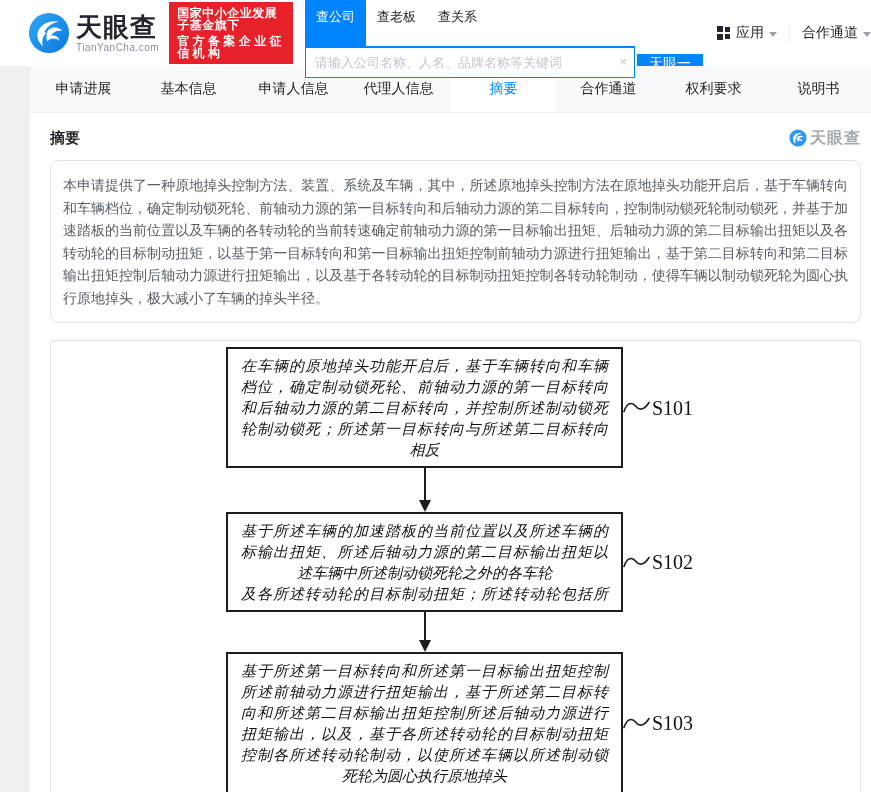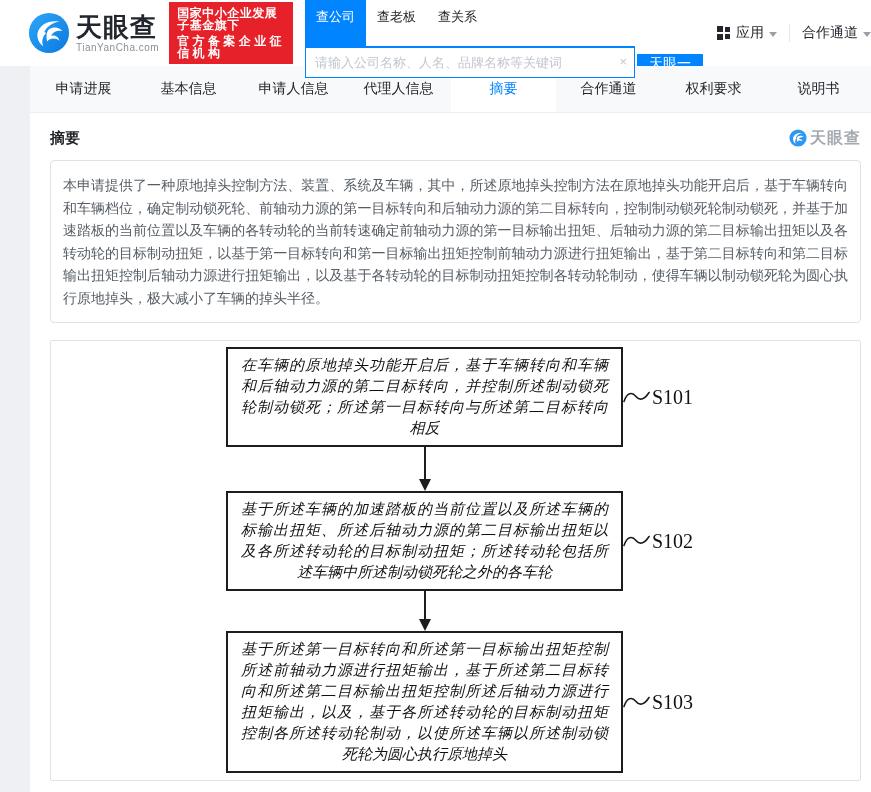--- a/index.html
+++ b/index.html
@@ -44,27 +44,27 @@
   .nav-tabs{display:flex;background:#f7f9fa;border-bottom:1px solid #edf0f3;height:46px;flex:0 0 auto;justify-content:flex-end;}
   .ntab{width:105px;display:flex;align-items:center;justify-content:center;font-size:14px;
     color:#23272d;cursor:pointer;height:46px;}
   .ntab.active{background:#fff;color:#0084ff;}
   
   .content{padding:13px 10px 0 20px;}
   .sec-head{display:flex;align-items:center;justify-content:space-between;height:24px;margin-bottom:10px;}
   .sec-title{font-size:15px;font-weight:bold;color:#1e2126;}
   .watermark{display:flex;align-items:center;opacity:.9;}
   .wm-txt{font-size:16px;font-weight:bold;color:#9aa1a8;margin-left:3px;letter-spacing:1px;}
-  .abstract-box{border:1px solid #dde3e9;border-radius:4px;width:811px;box-sizing:border-box;
+  .abstract-box{border:1px solid #dde3e9;border-radius:9px;width:811px;box-sizing:border-box;
     padding:13px 12px;font-size:14px;line-height:22.5px;color:#565d64;text-align:justify;}
   .flow-box{border:1px solid #dde3e9;border-radius:2px;width:811px;box-sizing:border-box;
     margin-top:17px;padding:6px 0 7px 0;}
   .step-row{position:relative;width:397px;margin-left:175px;}
   .fbox{border:2px solid #1d1d1d;box-sizing:border-box;width:397px;padding:6px 13px;
-    font-family:Liberation Serif, serif;font-style:italic;
+    font-family:Liberation Sans, sans-serif;font-style:italic;
     font-size:15px;line-height:21px;color:#101113;background:#fff;}
   .fline{text-align:justify;text-align-last:justify;}
   .fline.center{text-align:center;text-align-last:center;}
   .step-label{position:absolute;left:100%;top:50%;transform:translateY(-50%);
     display:flex;align-items:center;}
   .slbl{font-family:"Liberation Serif","DejaVu Serif",serif;font-size:20px;color:#101113;
     margin-left:2px;font-style:normal;white-space:nowrap;}
   .arrow{width:397px;margin-left:175px;display:flex;justify-content:center;}
 </style>
 </head>
@@ -157,20 +157,21 @@
 
       <div class="abstract-box">
         <span>本申请提供了一种原地掉头控制方法、装置、系统及车辆，其中，所述原地掉头控制方法在原地掉头功能开启后，基于车辆转向和车辆档位，确定制动锁死轮、前轴动力源的第一目标转向和后轴动力源的第二目标转向，控制制动锁死轮制动锁死，并基于加速踏板的当前位置以及车辆的各转动轮的当前转速确定前轴动力源的第一目标输出扭矩、后轴动力源的第二目标输出扭矩以及各转动轮的目标制动扭矩，以基于第一目标转向和第一目标输出扭矩控制前轴动力源进行扭矩输出，基于第二目标转向和第二目标输出扭矩控制后轴动力源进行扭矩输出，以及基于各转动轮的目标制动扭矩控制各转动轮制动，使得车辆以制动锁死轮为圆心执行原地掉头，极大减小了车辆的掉头半径。</span>
       </div>
 
       <div class="flow-box">
         <div id="flowchart">
             <div class="step-row">
               <div class="fbox">
                 <div class="fline">在车辆的原地掉头功能开启后，基于车辆转向和车辆</div>
+                <div class="fline">档位，确定制动锁死轮、前轴动力源的第一目标转向</div>
                 <div class="fline">和后轴动力源的第二目标转向，并控制所述制动锁死</div>
                 <div class="fline">轮制动锁死；所述第一目标转向与所述第二目标转向</div>
                 <div class="fline center">相反</div>
               </div>
               <div class="step-label">
                 <svg width="27" height="18" viewBox="0 0 27 18">
                   <path d="M1 13 C4 4 9 3 13 8 C16 12 21 12 26 4" stroke="#1d1d1d" stroke-width="1.6" fill="none" stroke-linecap="round"></path>
                 </svg>
                 <span class="slbl">S101</span>
               </div>
@@ -178,22 +179,22 @@
             <div class="arrow">
               <svg width="16" height="44" viewBox="0 0 16 44">
                 <line x1="8" y1="0" x2="8" y2="33" stroke="#1d1d1d" stroke-width="2"></line>
                 <polygon points="2,32 14,32 8,44" fill="#1d1d1d"></polygon>
               </svg>
             </div>
             <div class="step-row">
               <div class="fbox">
                 <div class="fline">基于所述车辆的加速踏板的当前位置以及所述车辆的</div>
                 <div class="fline">标输出扭矩、所述后轴动力源的第二目标输出扭矩以</div>
+                <div class="fline center">述车辆中所述制动锁死轮之外的各车轮</div>
                 <div class="fline">及各所述转动轮的目标制动扭矩；所述转动轮包括所</div>
-                <div class="fline center">述车辆中所述制动锁死轮之外的各车轮</div>
               </div>
               <div class="step-label">
                 <svg width="27" height="18" viewBox="0 0 27 18">
                   <path d="M1 13 C4 4 9 3 13 8 C16 12 21 12 26 4" stroke="#1d1d1d" stroke-width="1.6" fill="none" stroke-linecap="round"></path>
                 </svg>
                 <span class="slbl">S102</span>
               </div>
             </div>
             <div class="arrow">
               <svg width="16" height="40" viewBox="0 0 16 40">

